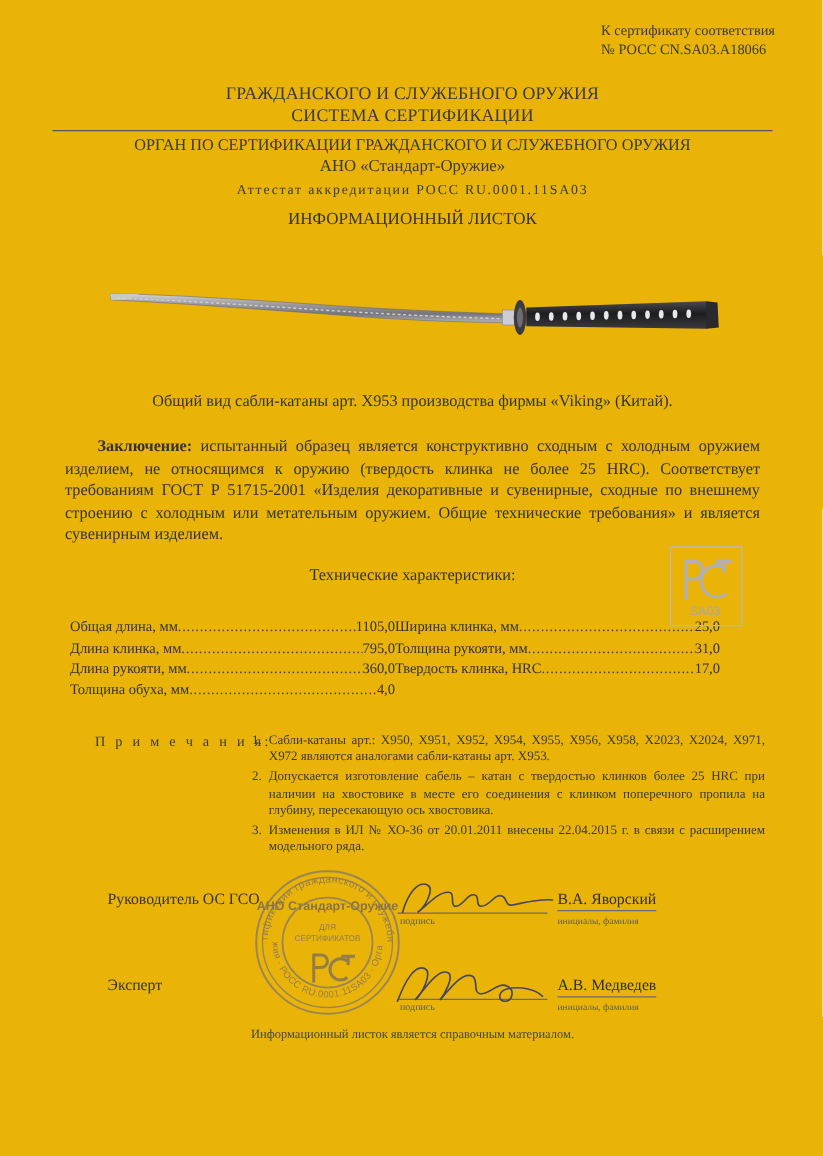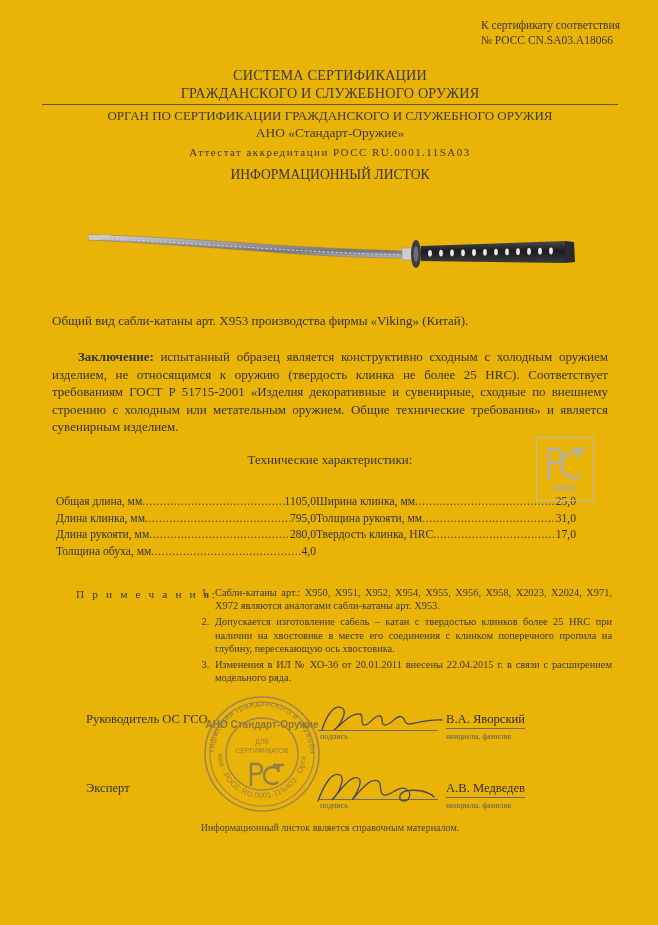--- a/index.html
+++ b/index.html
@@ -91,20 +91,21 @@
     height: 72px;
   }
   .katana-svg { display: block; width: 540px; height: 72px; }
 
   
   .caption {
     position: absolute;
     top: 312px;
     left: 52px;
     width: 556px;
+    text-align: center;
     font-size: 13px;
     line-height: 18px;
     color: #343438;
   }
   .conclusion {
     position: absolute;
     top: 348px;
     left: 52px;
     width: 556px;
     font-size: 13px;
@@ -264,22 +265,22 @@
 <body>
 
 <div id="page">
 
   <div class="cert-ref">
     <div>К сертификату соответствия</div>
     <div>№ РОСС CN.SA03.A18066</div>
   </div>
 
   <div class="system-title">
+    <div>ГРАЖДАНСКОГО И СЛУЖЕБНОГО ОРУЖИЯ</div>
     <div>СИСТЕМА СЕРТИФИКАЦИИ</div>
-    <div>ГРАЖДАНСКОГО И СЛУЖЕБНОГО ОРУЖИЯ</div>
   </div>
 
   <div class="rule r1"></div>
 
   <div class="organ-block">
     <div class="organ-line1">ОРГАН ПО СЕРТИФИКАЦИИ ГРАЖДАНСКОГО И СЛУЖЕБНОГО ОРУЖИЯ</div>
     <div class="organ-line2">АНО «Стандарт-Оружие»</div>
     <div class="organ-line3">Аттестат аккредитации РОСС RU.0001.11SA03</div>
   </div>
 
@@ -351,21 +352,21 @@
         <span class="spec-val">1105,0</span>
       </div>
       <div class="spec-row">
         <span class="spec-label">Длина клинка, мм</span>
         <span class="spec-dots">.....................................................</span>
         <span class="spec-val">795,0</span>
       </div>
       <div class="spec-row">
         <span class="spec-label">Длина рукояти, мм</span>
         <span class="spec-dots">.....................................................</span>
-        <span class="spec-val">280,0</span>
+        <span class="spec-val">360,0</span>
       </div>
       <div class="spec-row">
         <span class="spec-label">Толщина обуха, мм</span>
         <span class="spec-dots">.....................................................</span>
         <span class="spec-val">4,0</span>
       </div>
     </div>
     <div class="spec-col">
       <div class="spec-row">
         <span class="spec-label">Ширина клинка, мм</span>

